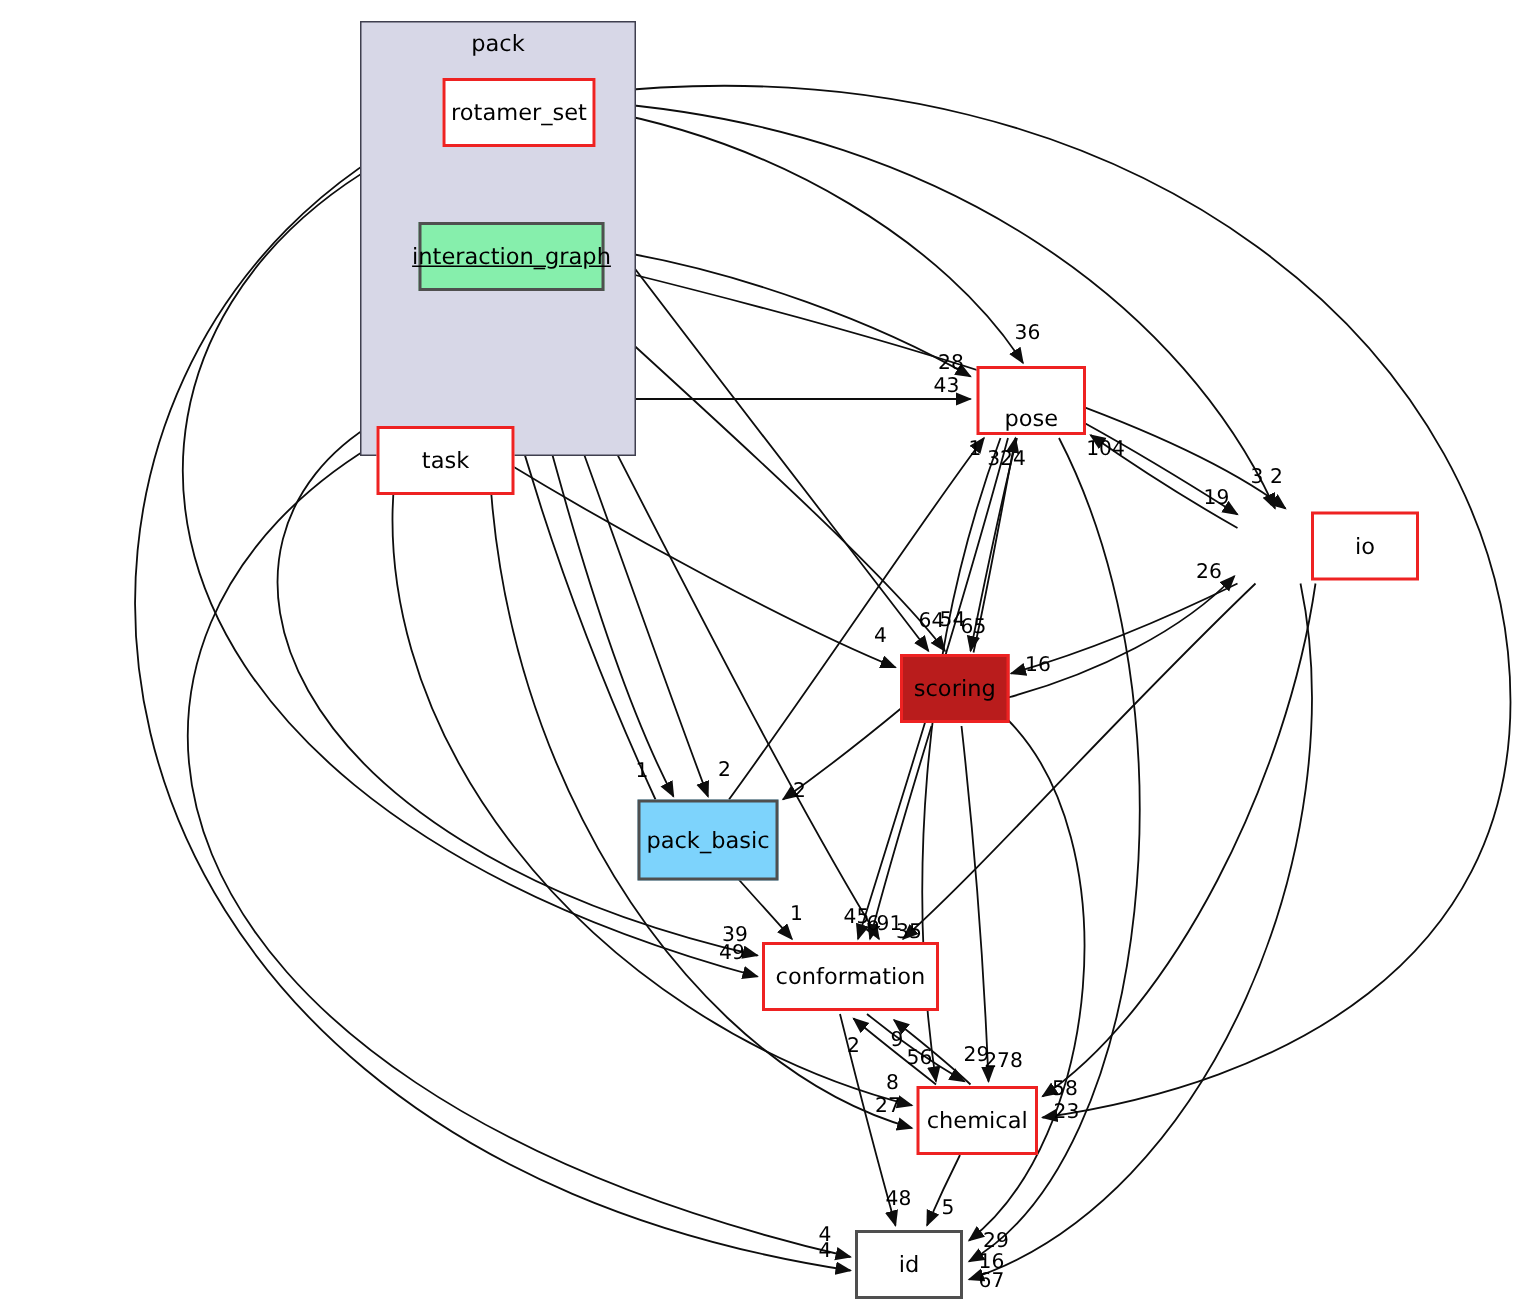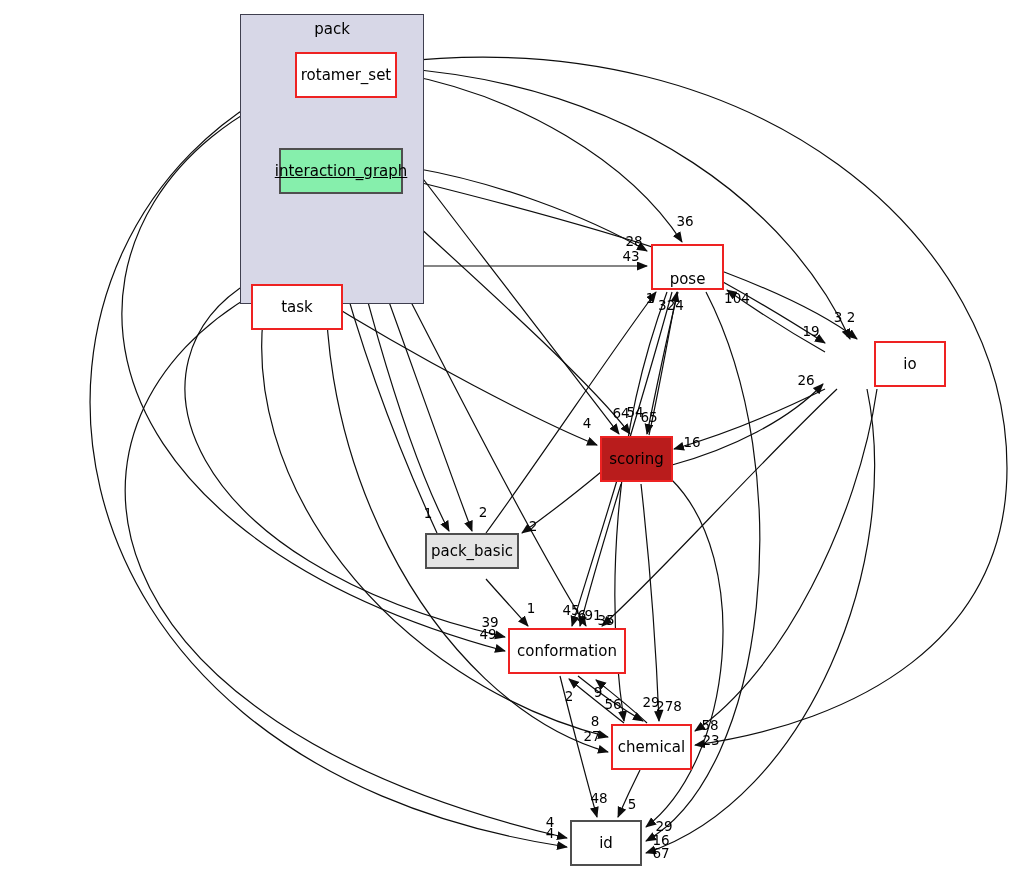--- a/index.html
+++ b/index.html
@@ -166,21 +166,21 @@
       </div>
       <div class="node" style="left: 651px; top: 244px; width: 73px; height: 46px; border: 2px solid rgb(238, 34, 34); background: rgb(255, 255, 255); align-items: flex-end;">
         <span>pose</span>
       </div>
       <div class="node" style="left: 826px; top: 341px; width: 72px; height: 46px; border: 2px solid rgb(238, 34, 34); background: rgb(255, 255, 255); margin-left: 48px;">
         <span>io</span>
       </div>
       <div class="node" style="left: 600px; top: 436px; width: 73px; height: 46px; border: 2px solid rgb(238, 34, 34); background: #b91c1c;">
         <span>scoring</span>
       </div>
-      <div class="node" style="left: 425px; top: 533px; width: 94px; height: 36px; border: 2px solid rgb(79, 79, 79); background: #e5e5e5;">
+      <div class="node" style="left: 425px; top: 533px; width: 94px; height: 54px; border: 2px solid rgb(79, 79, 79); background: #7dd3fc;">
         <span>pack_basic</span>
       </div>
       <div class="node" style="left: 508px; top: 628px; width: 118px; height: 46px; border: 2px solid rgb(238, 34, 34); background: rgb(255, 255, 255);">
         <span>conformation</span>
       </div>
       <div class="node" style="left: 611px; top: 724px; width: 81px; height: 46px; border: 2px solid rgb(238, 34, 34); background: rgb(255, 255, 255);">
         <span>chemical</span>
       </div>
       <div class="node" style="left: 570px; top: 820px; width: 72px; height: 46px; border: 2px solid rgb(79, 79, 79); background: rgb(255, 255, 255); text-align: center;">
         <span>id</span>

